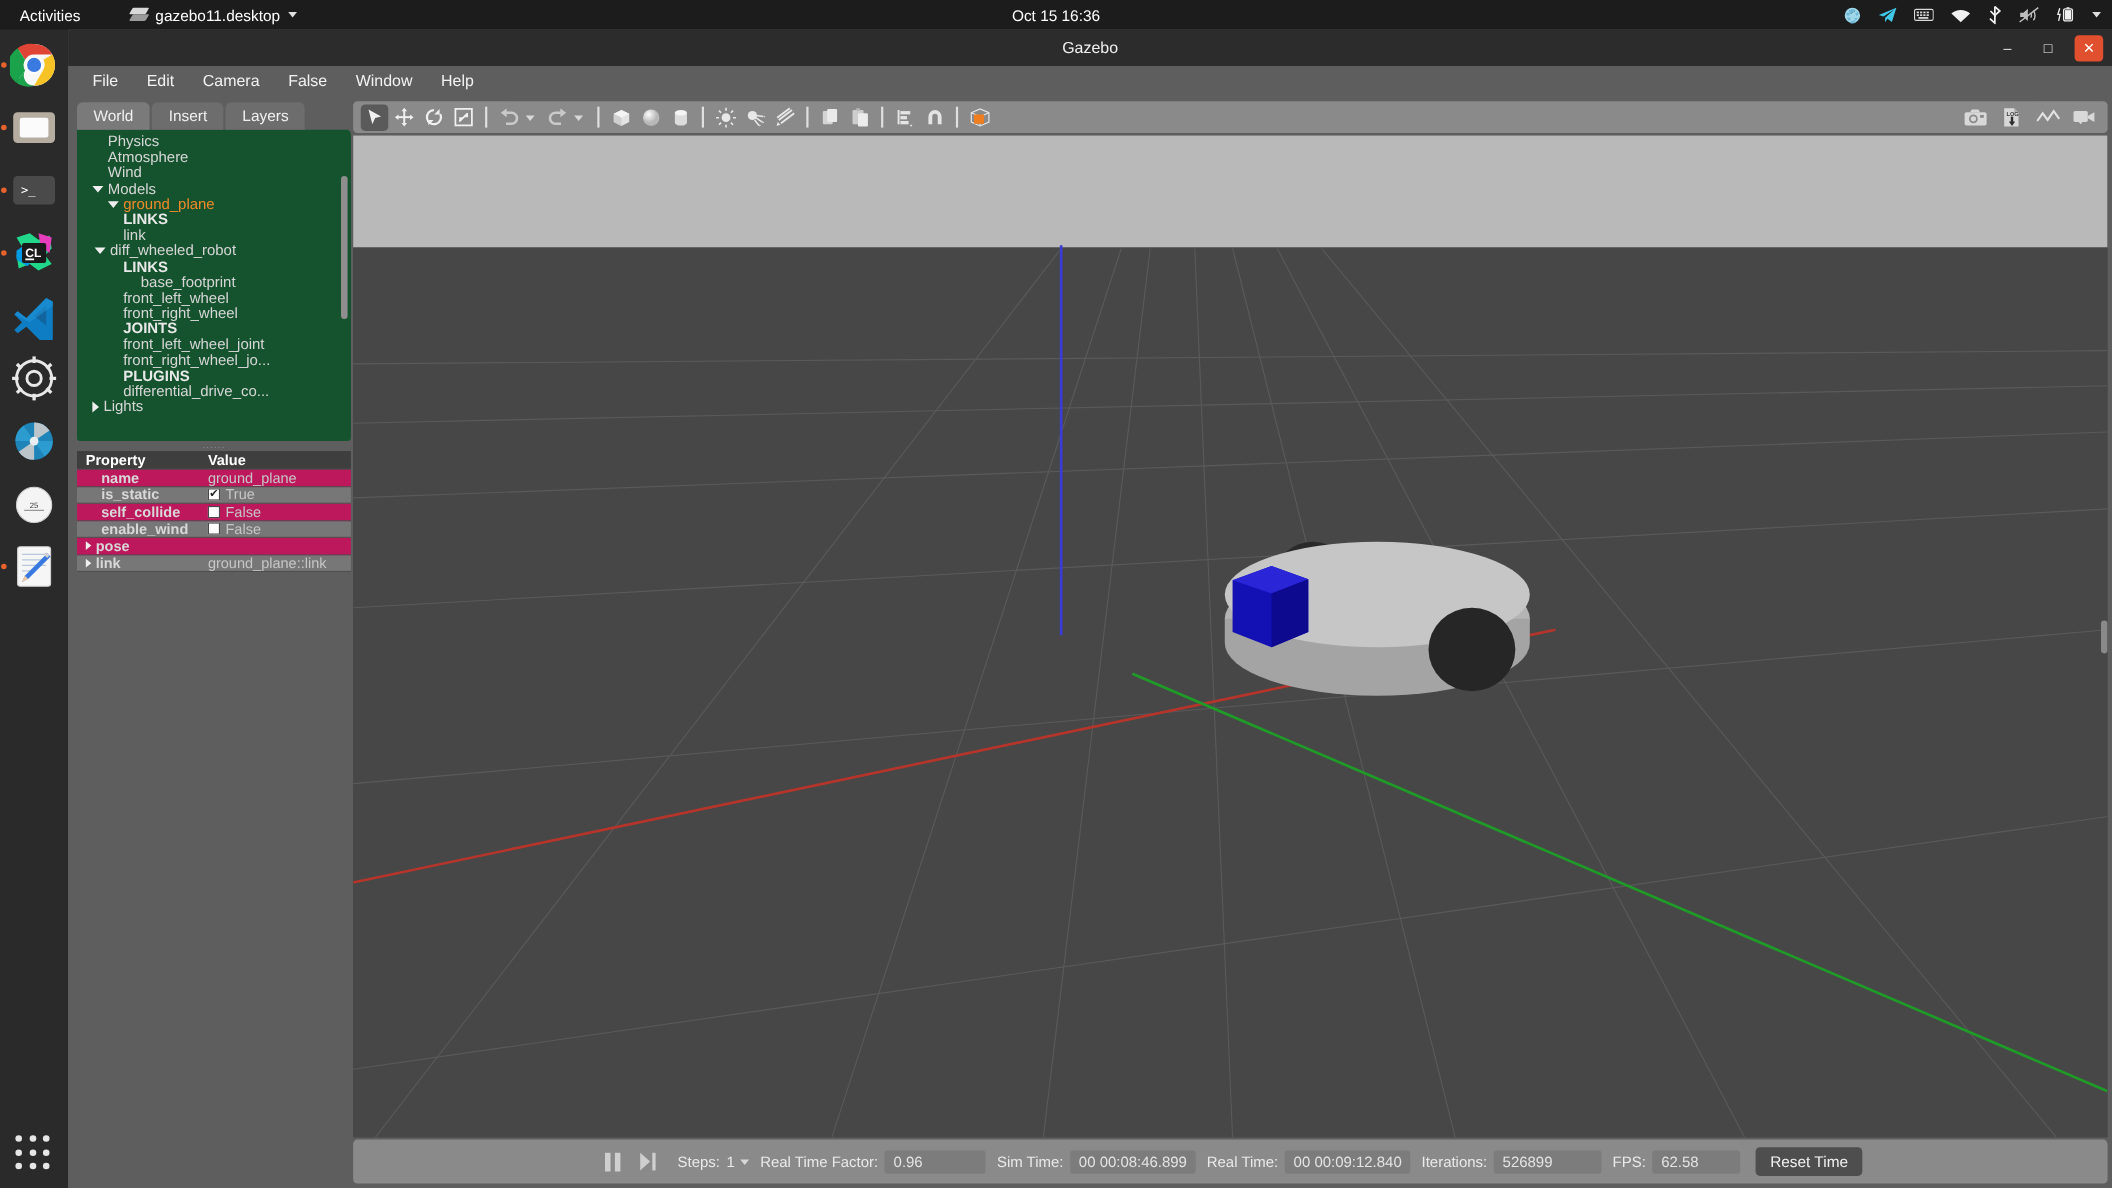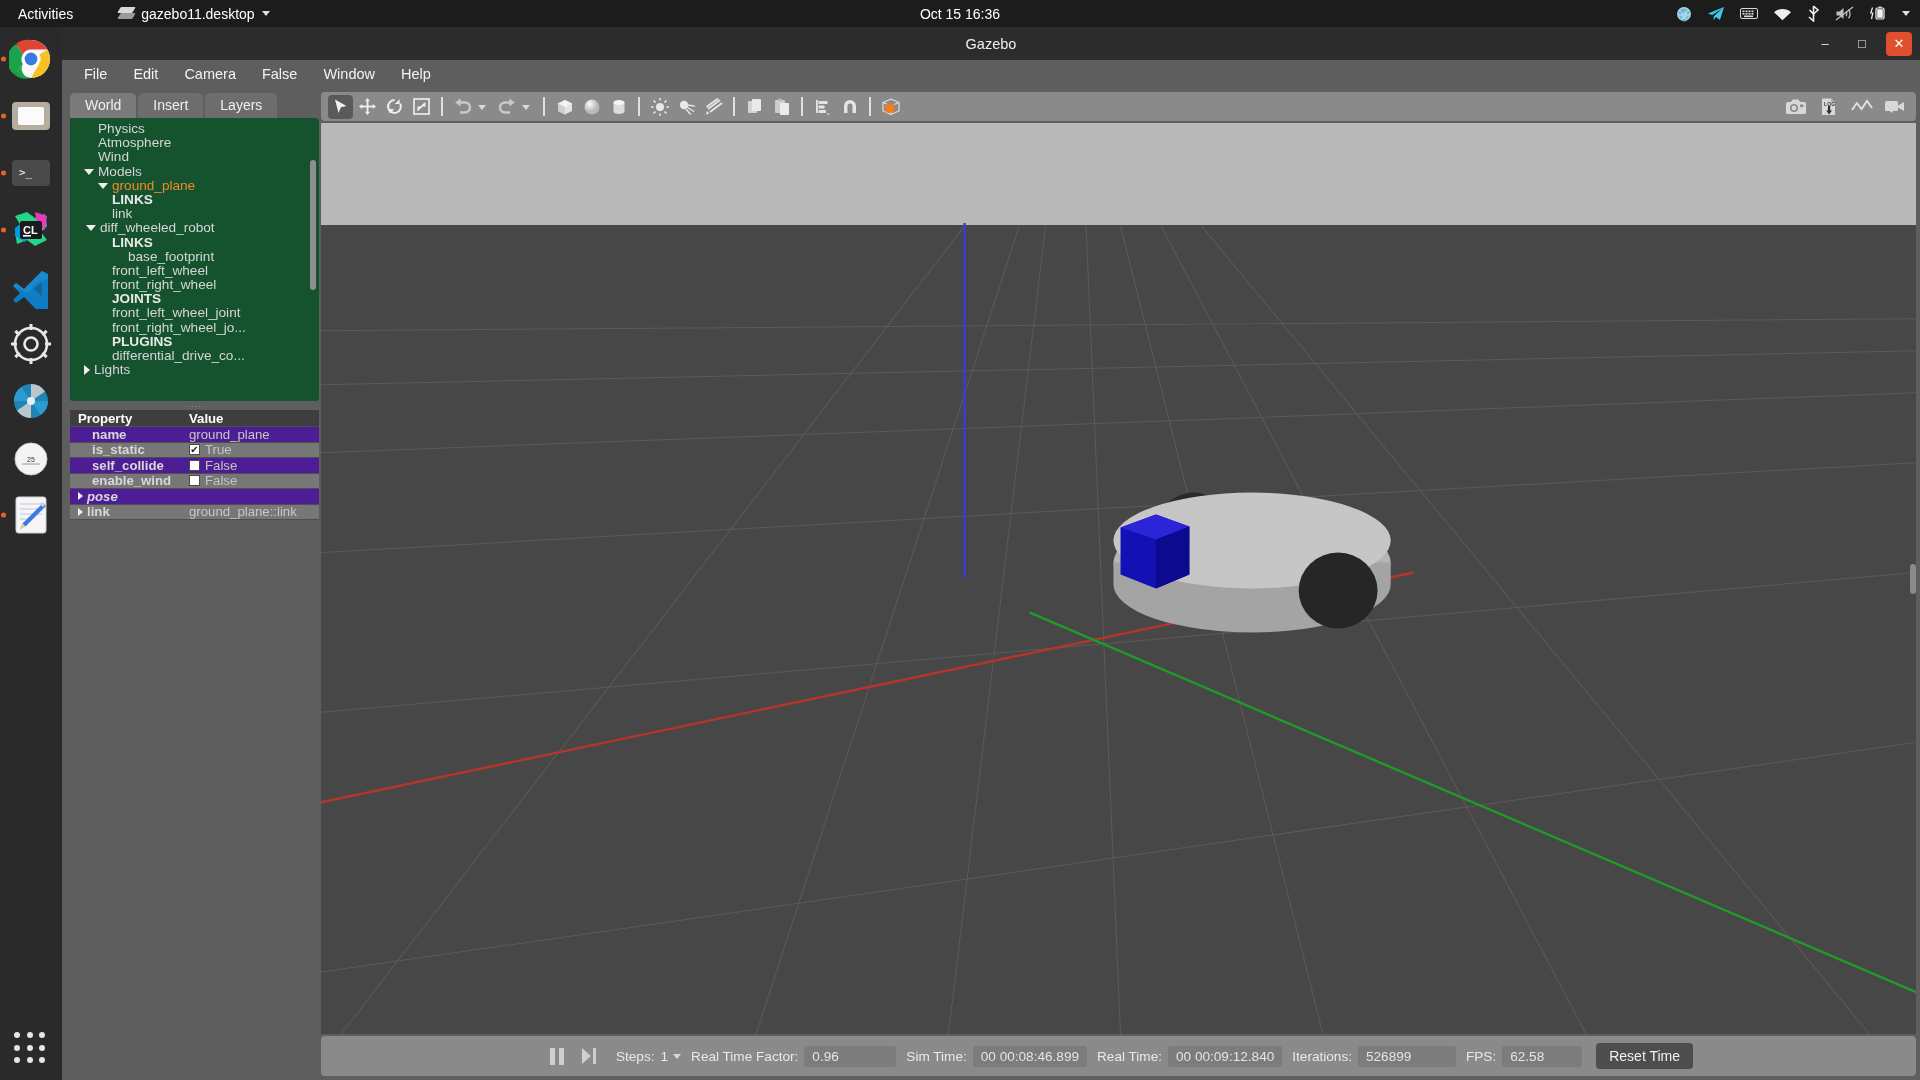--- a/index.html
+++ b/index.html
@@ -108,21 +108,21 @@
     background: #8e8e8e; border-radius: 3px;
   }
   .griphandle { text-align: center; color: #8d8d8d; font-size: 9px; letter-spacing: 1px; height: 9px; line-height: 6px; }
 
   .proptable { font-size: 13.2px; }
   .prow { display: flex; height: 15.5px; align-items: center; border-bottom: 1px solid #4e4e4e; }
   .prow.head { background: #3e3e3e; height: 17px; }
   .pcol1 { width: 114px; padding-left: 8px; color: #d8d8d8; }
   .pcol2 { flex: 1; padding-left: 5px; color: #c6c6c6; display: flex; align-items: center; gap: 5px; }
   .prow.head .pcol1, .prow.head .pcol2 { color: #fff; font-weight: bold; }
-  .prow.alt { background: #4c1d95; }
+  .prow.alt { background: #be185d; }
   .prow.alt2 { background: #777; }
   .pname { font-weight: bold; padding-left: 22px; }
   .cbox {
     width: 11px; height: 11px; background: #fff; border: 1px solid #4a4a4a;
     display: inline-flex; align-items: center; justify-content: center;
     font-size: 10px; color: #222; line-height: 1;
   }
   .prow .exp { width: 0; height: 0; border-top: 4px solid transparent; border-bottom: 4px solid transparent; border-left: 5px solid #f0f0f0; margin: 0 4px 0 8px; }
 
   
@@ -468,21 +468,21 @@
                 </div>
               </div>
               <div class="prow alt2">
                 <div class="pcol1 pname">enable_wind</div>
                 <div class="pcol2">
                   <span class="cbox"></span>
                   <span>False</span>
                 </div>
               </div>
               <div class="prow alt">
-                <div class="pcol1" style="padding-left: 0px; display: flex; align-items: center; font-style: italic;">
+                <div class="pcol1" style="padding-left: 0px; display: flex; align-items: center;">
                   <span class="exp"></span>
                   <span style="font-weight: bold;">pose</span>
                 </div>
                 <div class="pcol2">
                   <span></span>
                 </div>
               </div>
               <div class="prow alt2">
                 <div class="pcol1" style="padding-left: 0px; display: flex; align-items: center;">
                   <span class="exp"></span>

